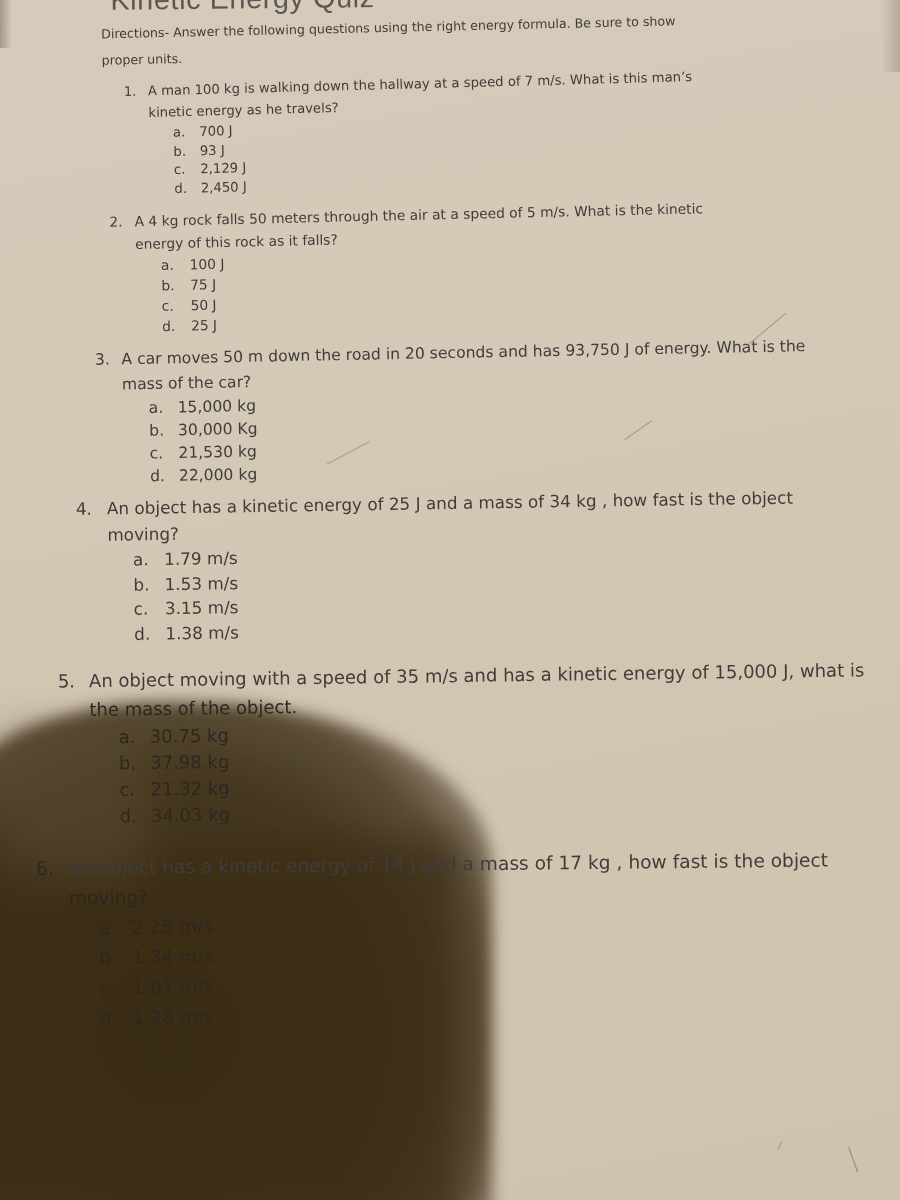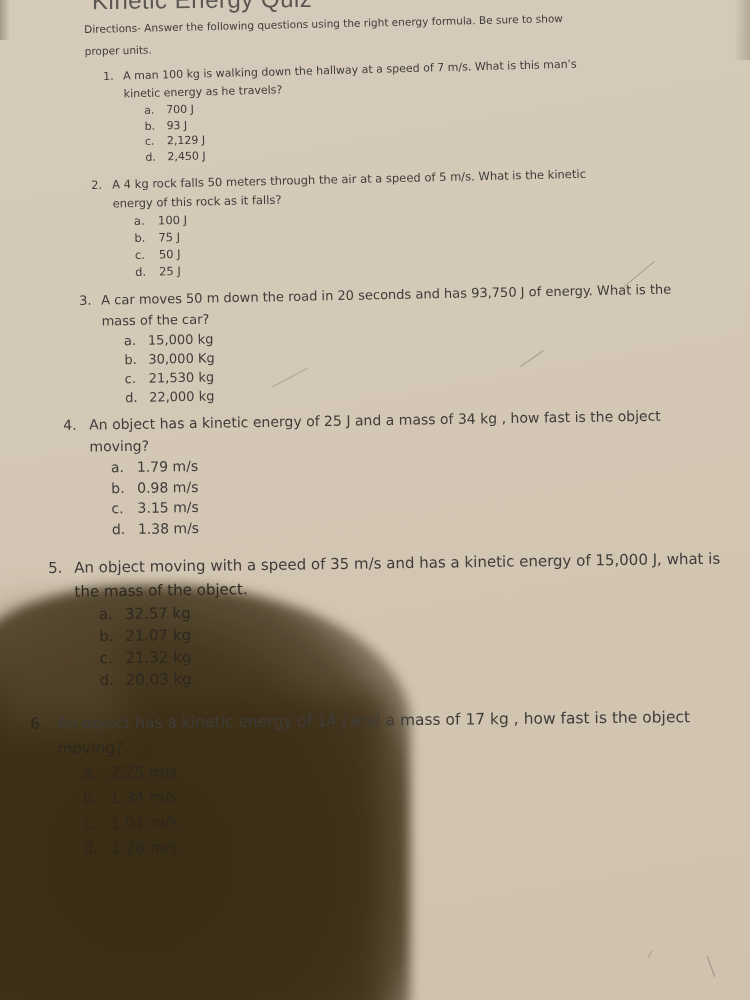--- a/index.html
+++ b/index.html
@@ -219,40 +219,40 @@
     </ul>
   </div>
 
   <div class="question" id="q4">
     <div class="q-line">
       <span class="q-num">4.</span><span>An object has a kinetic energy of 25 J and a mass of 34 kg , how fast is the object</span>
     </div>
     <div class="q-line indent">moving?</div>
     <ul class="q-options">
       <li><span class="opt-letter">a.</span><span>1.79 m/s</span></li>
-      <li><span class="opt-letter">b.</span><span>0.98 m/s</span></li>
+      <li><span class="opt-letter">b.</span><span>1.53 m/s</span></li>
       <li><span class="opt-letter">c.</span><span>3.15 m/s</span></li>
       <li><span class="opt-letter">d.</span><span>1.38 m/s</span></li>
     </ul>
   </div>
 
   <div class="shadow2"></div>
   <div class="shadow"></div>
   <div class="shadow3"></div>
 
   <div class="question" id="q5">
     <div class="q-line">
       <span class="q-num">5.</span><span>An object moving with a speed of 35 m/s and has a kinetic energy of 15,000 J, what is</span>
     </div>
     <div class="q-line indent dim">the mass of the object.</div>
     <ul class="q-options dim">
-      <li><span class="opt-letter">a.</span><span>32.57 kg</span></li>
-      <li><span class="opt-letter">b.</span><span>21.07 kg</span></li>
+      <li><span class="opt-letter">a.</span><span>30.75 kg</span></li>
+      <li><span class="opt-letter">b.</span><span>37.98 kg</span></li>
       <li><span class="opt-letter">c.</span><span>21.32 kg</span></li>
-      <li><span class="opt-letter">d.</span><span>20.03 kg</span></li>
+      <li><span class="opt-letter">d.</span><span>34.03 kg</span></li>
     </ul>
   </div>
 
   <div class="question" id="q6">
     <div class="q-line">
       <span class="q-num dim">6.</span><span>An object has a kinetic energy of 14 J and a mass of 17 kg , how fast is the object</span>
     </div>
     <div class="q-line indent dim">moving?</div>
     <ul class="q-options dim">
       <li><span class="opt-letter">a.</span><span>2.25 m/s</span></li>

